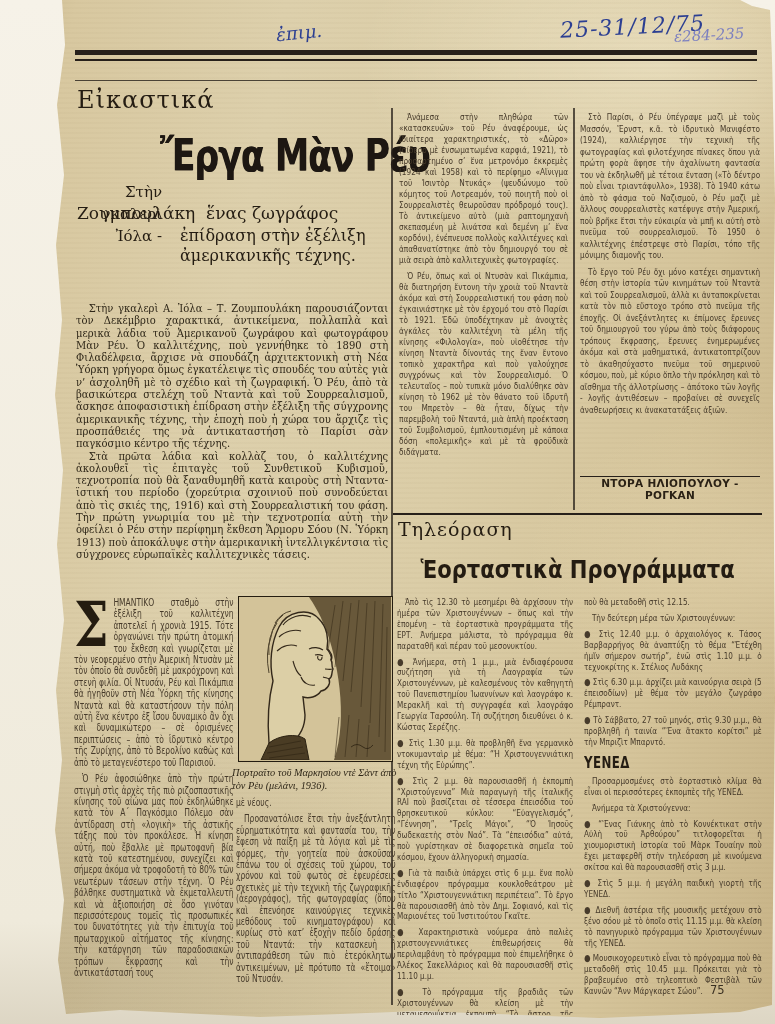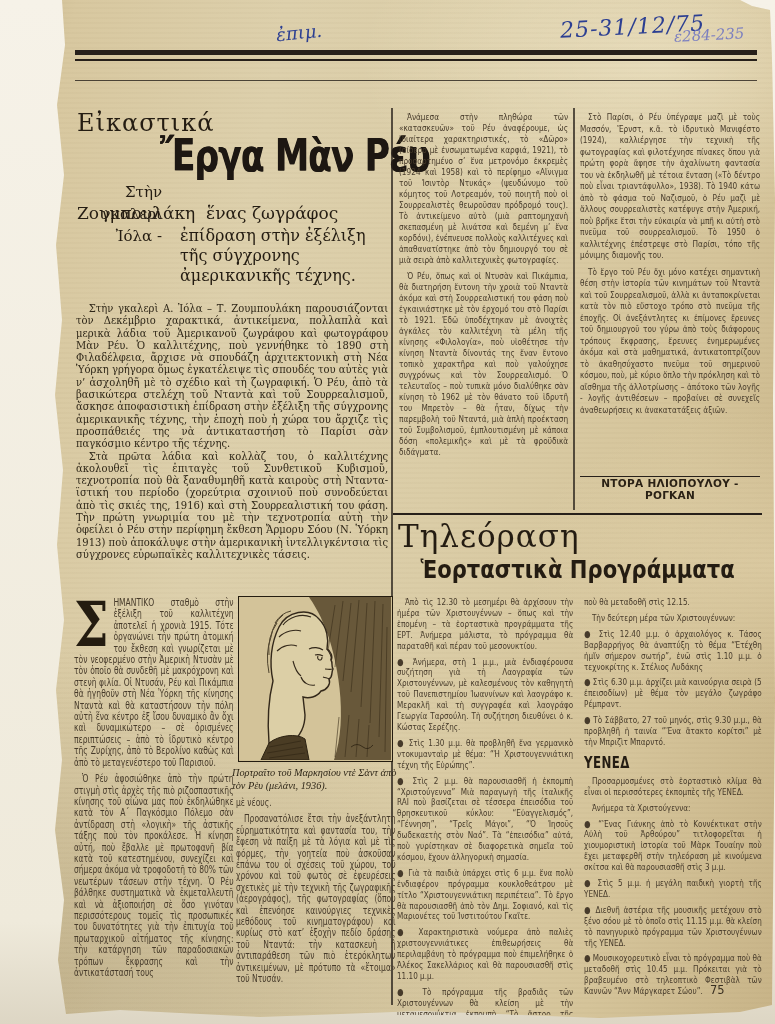--- a/index.html
+++ b/index.html
@@ -38,32 +38,31 @@
 <div class="paper"></div>
 
 <div class="abs hand" style="left:276px;top:22px;font-size:18px;transform:rotate(-6deg);">ἐπιμ.</div>
 <div class="abs hand" style="left:560px;top:14px;font-size:22px;transform:rotate(-3deg);letter-spacing:1px;">25-31/12/75</div>
 <div class="abs hand" style="left:674px;top:26px;font-size:15px;color:#7b7fc0;transform:rotate(-3deg);">ε284-235</div>
 
 <div class="abs rule" style="left:75px;top:50px;width:682px;height:5px;"></div>
 <div class="abs rule" style="left:75px;top:59px;width:682px;height:2px;"></div>
 <div class="abs rule" style="left:75px;top:80px;width:682px;height:1px;opacity:.8;"></div>
 
-<div class="abs serifhead" style="left:77px;top:109px;font-size:24px;letter-spacing:1px;">Εἰκαστικά</div>
+<div class="abs serifhead" style="left:77px;top:86px;font-size:24px;letter-spacing:1px;">Εἰκαστικά</div>
 
 <div class="abs serifhead" style="left:70px;top:141px;width:92px;text-align:right;font-size:15px;line-height:22px;margin-top:40px;">
   <div>Στὴν</div>
   <div>γκαλερὶ</div>
   <div>Ἰόλα -</div>
 </div>
 <h1 class="abs cond" style="left:160px;top:130px;width:360px;font-family:'DejaVu Sans',sans-serif;font-weight:bold;font-size:44px;color:#1d1712;transform:scaleX(0.78);letter-spacing:-1px;text-shadow:0.6px 0 0 #1d1712;white-space:nowrap;overflow:visible;">Ἔργα Μὰν Ρέυ</h1>
 <div class="abs serifhead" style="left:77px;top:203px;font-size:17px;white-space:pre;">Ζουμπουλάκη  ἕνας ζωγράφος</div>
 <div class="abs serifhead" style="left:180px;top:226px;width:220px;font-size:16px;line-height:20px;">
   <div>ἐπίδραση στὴν ἐξέλιξη</div>
-  <div>τῆς σύγχρονης</div>
   <div>ἀμερικανικῆς τέχνης.</div>
 </div>
 
 <div class="abs" style="left:76px;top:303px;width:312px;height:292px;">
   <div class="sbody cond" style="width:343px;transform:scaleX(0.91);">
     <p>Στὴν γκαλερὶ Α. Ἰόλα – Τ. Ζουμπουλάκη παρουσιάζονται τὸν Δεκέμβριο χαρακτικά, ἀντικείμενα, πολλαπλὰ καὶ μερικὰ λάδια τοῦ Ἀμερικανοῦ ζωγράφου καὶ φωτογράφου Μὰν Ρέυ. Ὁ καλλιτέχνης, ποὺ γεννήθηκε τὸ 1890 στὴ Φιλαδέλφεια, ἄρχισε νὰ σπουδάζη ἀρχιτεκτονικὴ στὴ Νέα Ὑόρκη γρήγορα ὅμως ἐγκατέλειψε τὶς σπουδές του αὐτὲς γιὰ ν’ ἀσχοληθῆ μὲ τὸ σχέδιο καὶ τὴ ζωγραφική. Ὁ Ρέυ, ἀπὸ τὰ βασικώτερα στελέχη τοῦ Νταντὰ καὶ τοῦ Σουρρεαλισμοῦ, ἄσκησε ἀποφασιστικὴ ἐπίδραση στὴν ἐξέλιξη τῆς σύγχρονης ἀμερικανικῆς τέχνης, τὴν ἐποχὴ ποὺ ἡ χώρα του ἄρχιζε τὶς προσπάθειές της νὰ ἀντικαταστήση τὸ Παρίσι σὰν παγκόσμιο κέντρο τῆς τέχνης.</p>
     <p>Στὰ πρῶτα λάδια καὶ κολλὰζ του, ὁ καλλιτέχνης ἀκολουθεῖ τὶς ἐπιταγὲς τοῦ Συνθετικοῦ Κυβισμοῦ, τεχνοτροπία ποὺ θὰ ξαναθυμηθῆ κατὰ καιροὺς στὴ Νταντα­ϊστική του περίοδο (χορεύτρια σχοινιοῦ ποὺ συνοδεύεται ἀπὸ τὶς σκιές της, 1916) καὶ στὴ Σουρρεαλιστική του φάση. Τὴν πρώτη γνωριμία του μὲ τὴν τεχνοτροπία αὐτὴ τὴν ὀφείλει ὁ Ρέυ στὴν περίφημη ἔκθεση Ἄρμορυ Σόου (Ν. Ὑόρκη 1913) ποὺ ἀποκάλυψε στὴν ἀμερικανικὴ ἰντελλιγκέντσια τὶς σύγχρονες εὐρωπαϊκὲς καλλιτεχνικὲς τάσεις.</p>
   </div>
 </div>
 
@@ -142,21 +141,21 @@
 <figcaption class="abs" style="left:232px;top:767px;width:166px;font-family:Liberation Serif, serif;font-style:italic;font-size:10.3px;line-height:12.5px;text-align:left;color:#2f2718;">Πορτραῖτο τοῦ Μαρκησίου ντὲ Σὰντ ἀπὸ τὸν Ρὲυ (μελάνι, 1936).</figcaption>
 
 <div class="abs" style="left:236px;top:797px;width:160px;height:210px;">
   <div class="ncol cond" style="width:202px;transform:scaleX(0.79);font-size:9.6px;line-height:11.4px;">
     <p class="noindent">μὲ νέους.</p>
     <p>Προσανατόλισε ἔτσι τὴν ἀνεξάντλητη εὑρηματικότητα καὶ φαντασία του, τὴν ἔφεση νὰ παίξη μὲ τὰ λόγια καὶ μὲ τὶς φόρμες, τὴν γοητεία ποὺ ἀσκοῦσαν ἐπάνω του οἱ σχέσεις τοῦ χώρου, τοῦ χρόνου καὶ τοῦ φωτὸς σὲ ἐφευρέσεις σχετικὲς μὲ τὴν τεχνικὴ τῆς ζωγραφικῆς (ἀερογράφος), τῆς φωτογραφίας (ὅπου καὶ ἐπενόησε καινούργιες τεχνικὲς μεθόδους τοῦ κινηματογράφου) καὶ κυρίως στὸ κατ’ ἐξοχὴν πεδίο δράσης τοῦ Νταντά: τὴν κατασκευὴ ἢ ἀντιπαράθεση τῶν πιὸ ἑτερόκλητων ἀντικειμένων, μὲ πρότυπο τὰ «ἕτοιμα» τοῦ Ντυσάν.</p>
   </div>
 </div>
 
 <div class="abs rule" style="left:393px;top:513px;width:369px;height:1.5px;"></div>
-<div class="abs serifhead" style="left:398px;top:518px;font-size:31px;letter-spacing:1px;">Τηλεόραση</div>
+<div class="abs serifhead" style="left:398px;top:518px;font-size:19px;letter-spacing:1px;">Τηλεόραση</div>
 <div class="abs" style="left:393px;top:556px;width:369px;text-align:center;">
   <h2 class="cond" style="display:inline-block;font-family:'DejaVu Sans',sans-serif;font-weight:bold;font-size:24px;color:#241c12;transform:scaleX(0.88);transform-origin:50% 0;white-space:nowrap;">Ἑορταστικὰ Προγράμματα</h2>
 </div>
 
 <div class="abs" style="left:397px;top:597px;width:176px;height:418px;">
   <div class="ncol cond bullets" style="width:223px;transform:scaleX(0.79);font-size:9.2px;line-height:10.9px;">
     <p style="text-indent:10px;">Ἀπὸ τὶς 12.30 τὸ μεσημέρι θὰ ἀρχίσουν τὴν ἡμέρα τῶν Χριστουγέννων – ὅπως καὶ τὴν ἑπομένη – τὰ ἑορταστικὰ προγράμματα τῆς ΕΡΤ. Ἀνήμερα μάλιστα, τὸ πρόγραμμα θὰ παραταθῆ καὶ πέραν τοῦ μεσονυκτίου.</p>
     <p>● Ἀνήμερα, στὴ 1 μ.μ., μιὰ ἐνδιαφέρουσα συζήτηση γιὰ τὴ Λαογραφία τῶν Χριστουγέννων, μὲ καλεσμένους τὸν καθηγητὴ τοῦ Πανεπιστημίου Ἰωαννίνων καὶ λαογράφο κ. Μερακλῆ καὶ τὴ συγγραφέα καὶ λαογράφο Γεωργία Ταρσούλη. Τὴ συζήτηση διευθύνει ὁ κ. Κώστας Σερέζης.</p>
     <p>● Στὶς 1.30 μ.μ. θὰ προβληθῆ ἕνα γερμανικὸ ντοκυμανταὶρ μὲ θέμα: “Ἡ Χριστουγεννιάτικη τέχνη τῆς Εὐρώπης”.</p>
     <p>● Στὶς 2 μ.μ. θὰ παρουσιασθῆ ἡ ἐκπομπὴ “Χριστούγεννα” Μιὰ παραγωγὴ τῆς ἰταλικῆς RAI ποὺ βασίζεται σὲ τέσσερα ἐπεισόδια τοῦ θρησκευτικοῦ κύκλου: “Εὐαγγελισμός”, “Γέννηση”, “Τρεῖς Μάγοι”, “Ὁ Ἰησοῦς δωδεκαετὴς στὸν Ναό”. Τὰ “ἐπεισόδια” αὐτά, ποὺ γυρίστηκαν σὲ διαφορετικὰ σημεῖα τοῦ κόσμου, ἔχουν ἀλληγορικὴ σημασία.</p>

